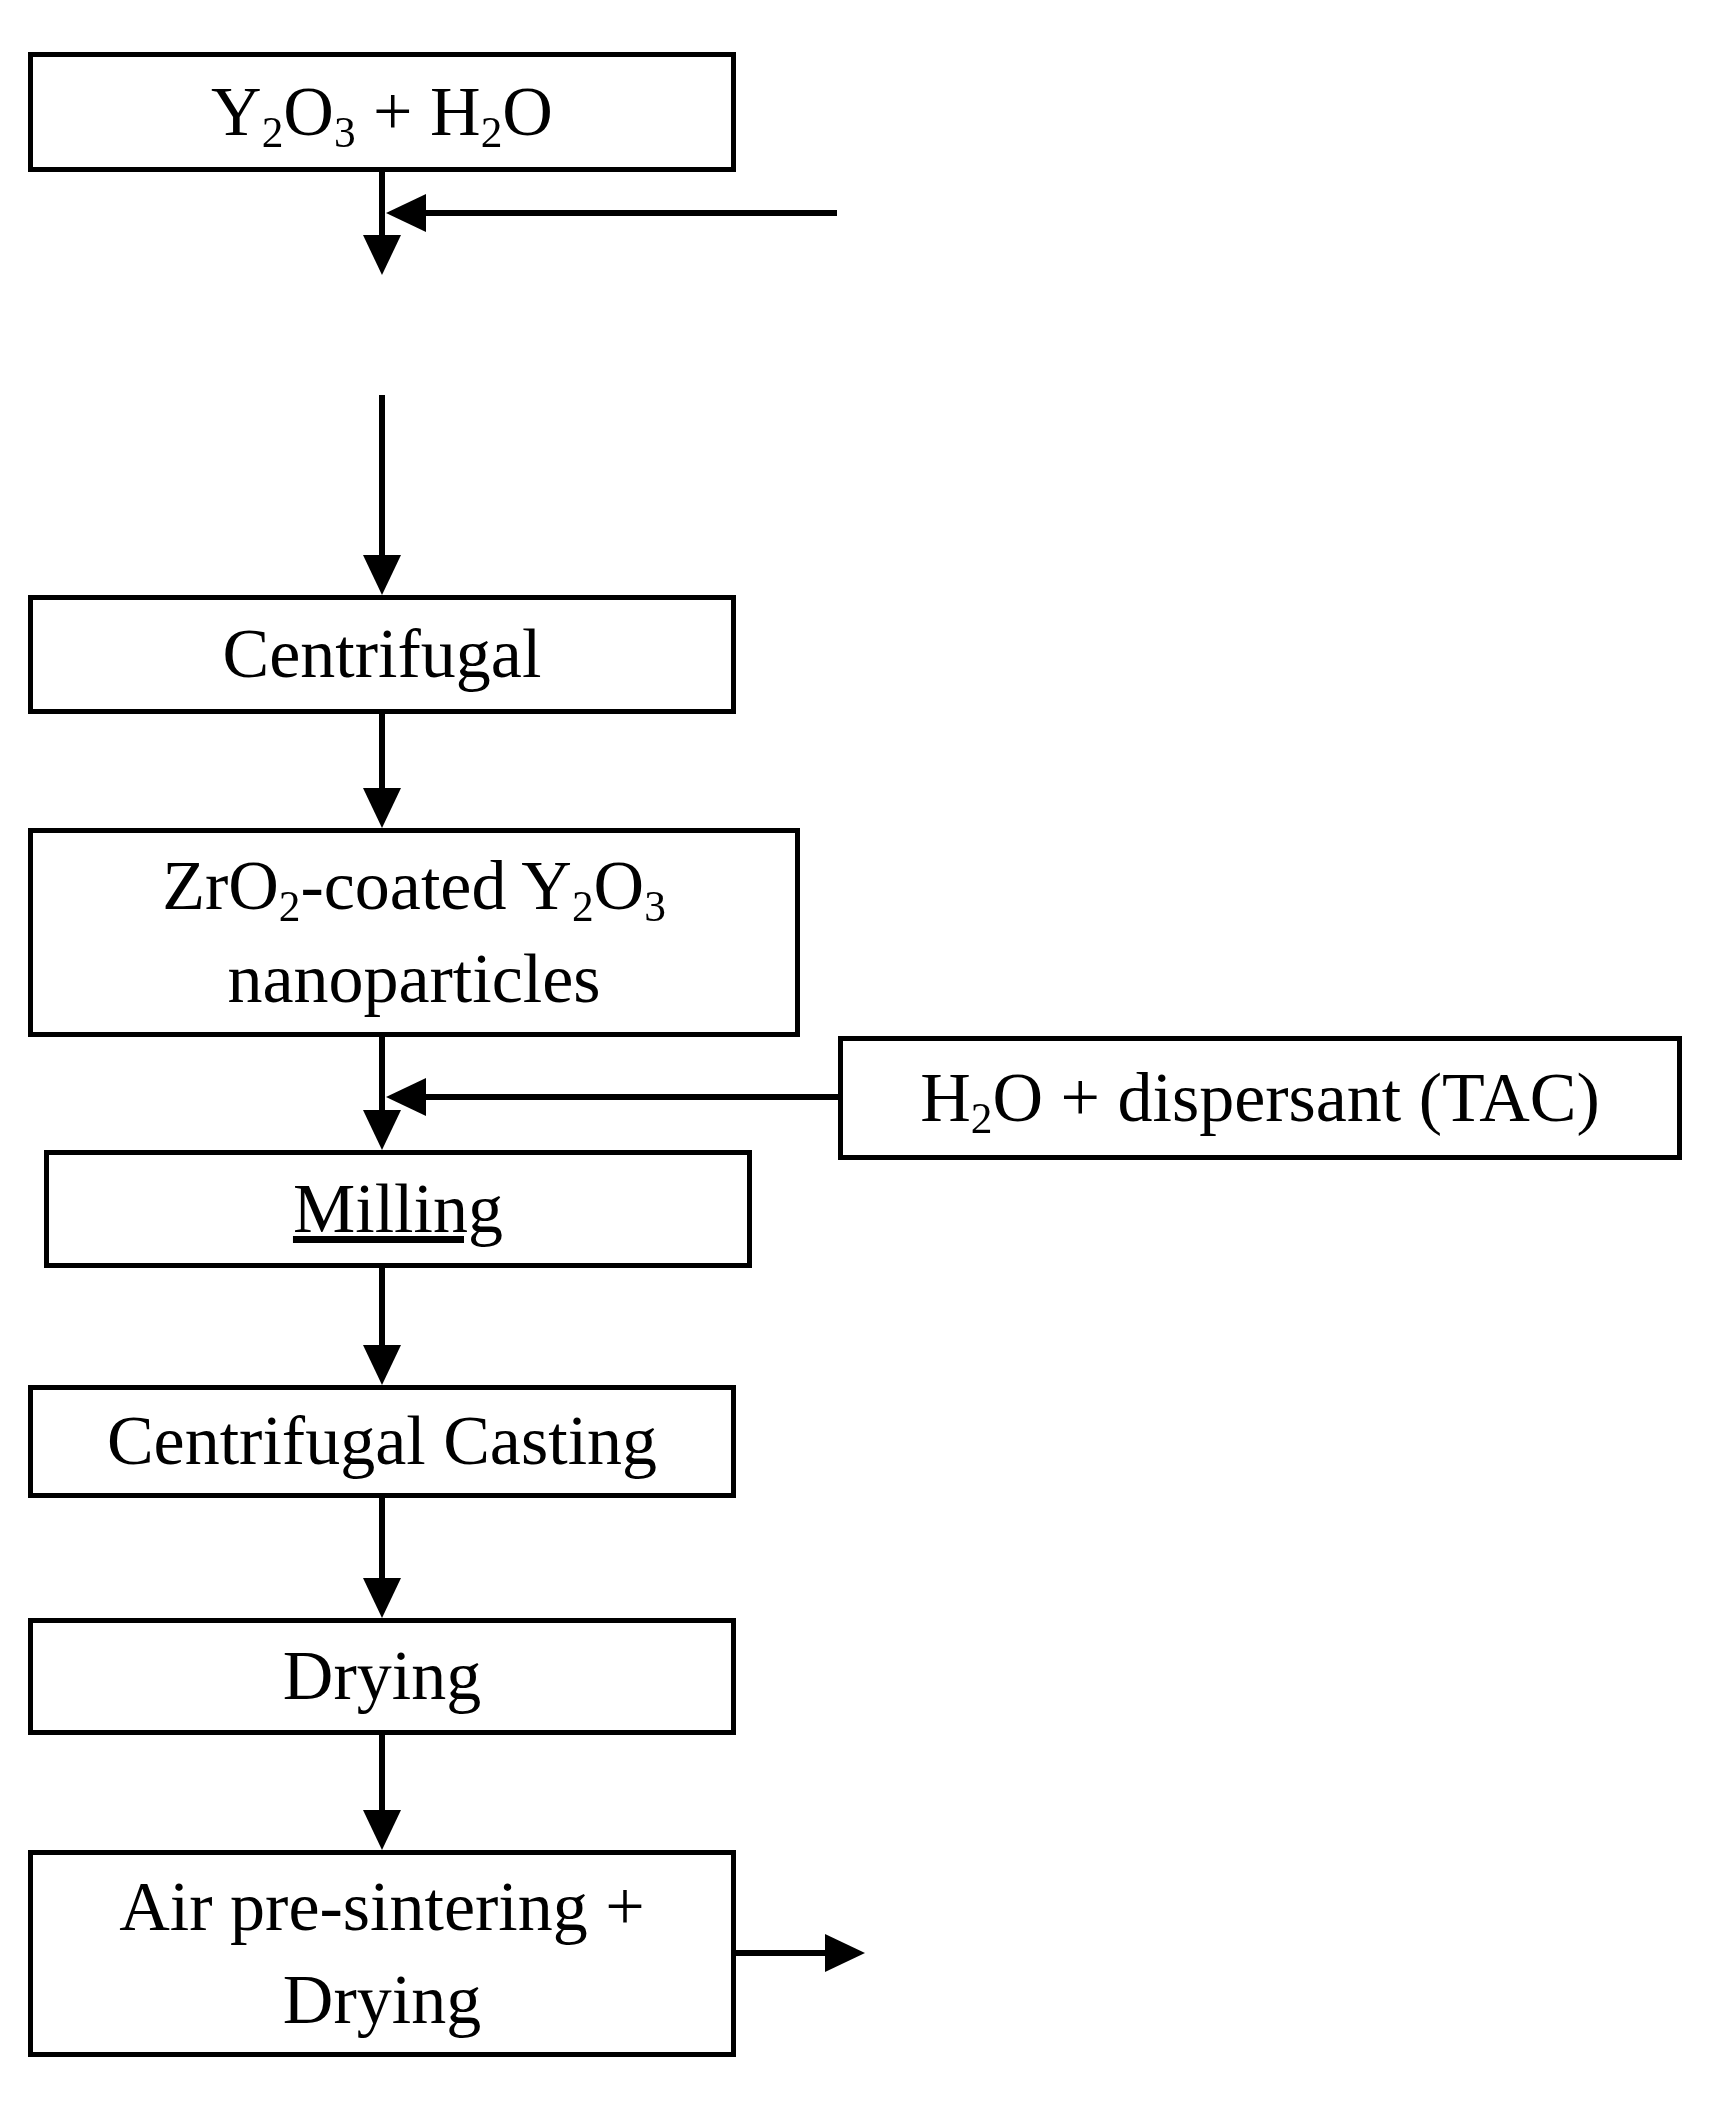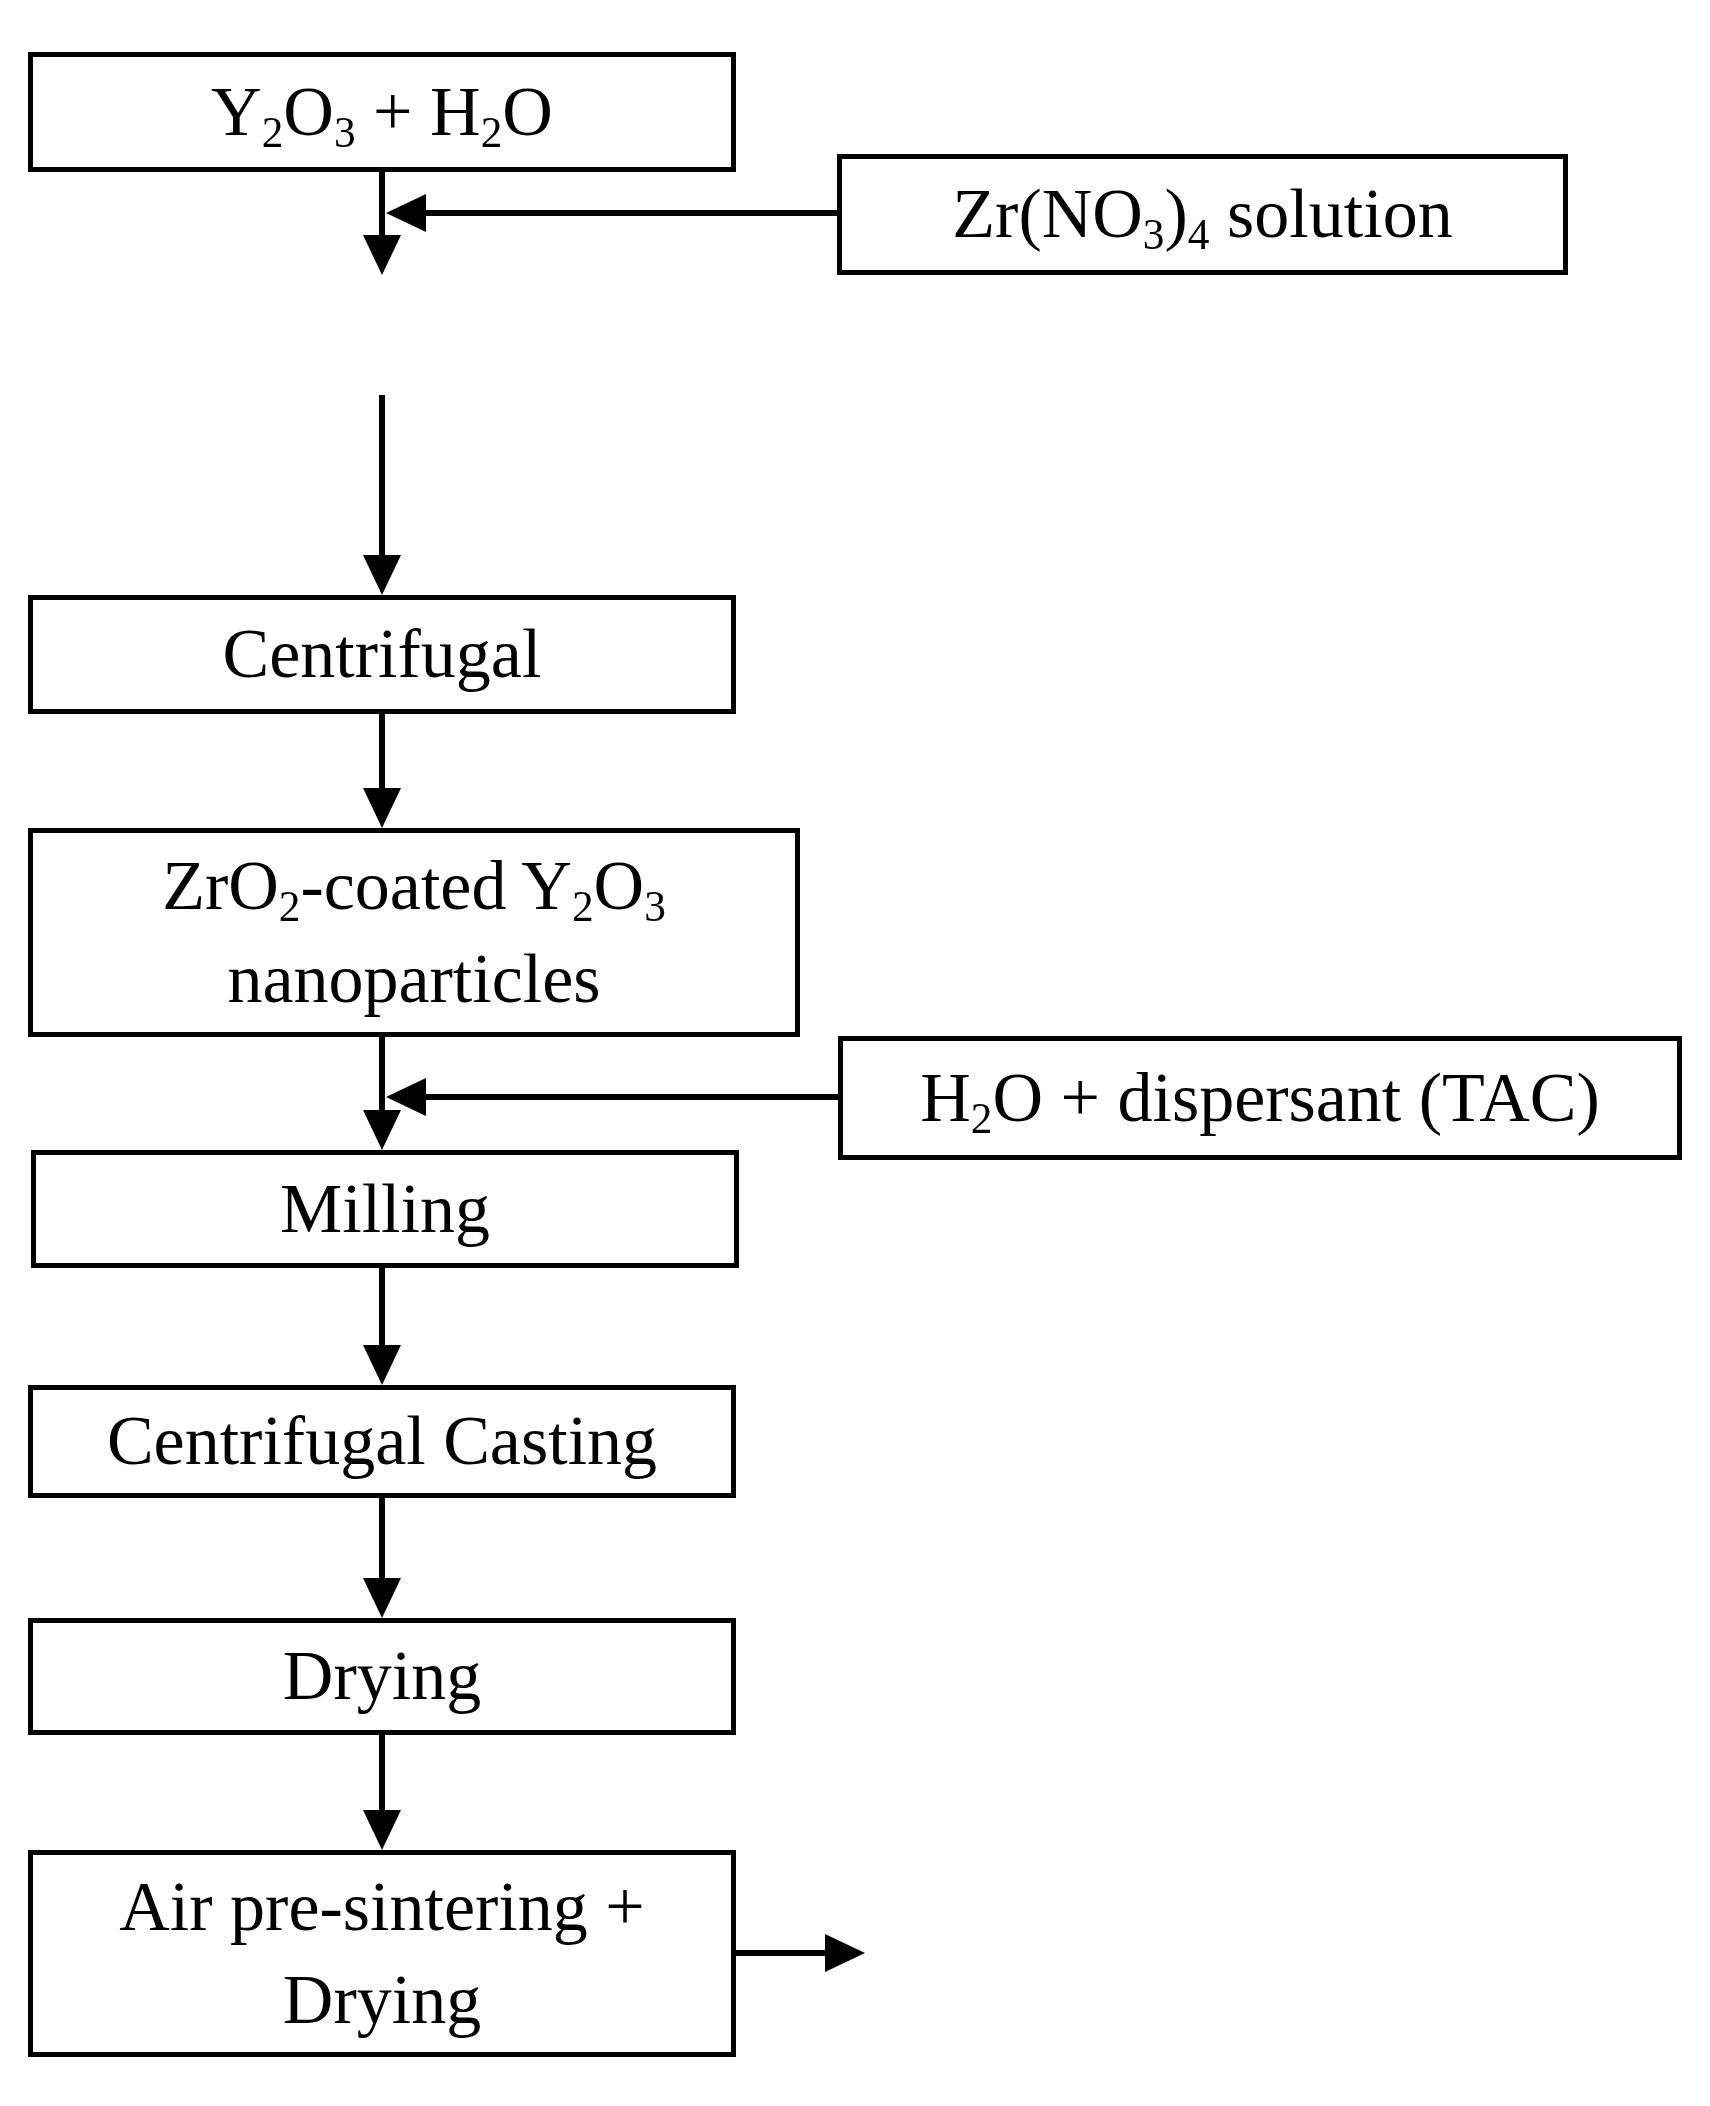--- a/index.html
+++ b/index.html
@@ -35,21 +35,21 @@
     line-height: 0;
     vertical-align: -0.28em;
   }
   
   .n-start        { left: 28px;  top: 52px;   width: 708px; height: 120px; }
   .n-zr           { left: 837px; top: 154px;  width: 731px; height: 121px; }
   .n-millingdry   { left: 28px;  top: 275px;  width: 708px; height: 120px; }
   .n-calcination  { left: 28px;  top: 595px;  width: 708px; height: 119px; }
   .n-coated       { left: 28px;  top: 828px;  width: 772px; height: 209px; }
   .n-dispersant   { left: 838px; top: 1036px; width: 844px; height: 124px; }
-  .n-milling      { left: 31px;  top: 1150px; width: 708px; height: 118px; }
+  .n-milling      { left: 44px;  top: 1150px; width: 708px; height: 118px; text-decoration: underline; }
   .n-casting      { left: 28px;  top: 1385px; width: 708px; height: 113px; }
   .n-drying       { left: 28px;  top: 1618px; width: 708px; height: 117px; }
   .n-presinter    { left: 28px;  top: 1850px; width: 708px; height: 207px; }
   .n-product      { left: 865px; top: 1849px; width: 710px; height: 208px; }
 
   
   .vline {
     position: absolute;
     left: 379px;
     width: 6px;
@@ -106,21 +106,20 @@
   <div class="node n-start"><span>Y<sub>2</sub>O<sub>3</sub> + H<sub>2</sub>O</span></div>
   <div class="node n-calcination"><span>Centrifugal</span></div>
   <div class="node n-coated"><span>ZrO<sub>2</sub>-coated Y<sub>2</sub>O<sub>3</sub>
 nanoparticles</span></div>
   <div class="node n-milling"><span>Milling</span></div>
   <div class="node n-drying"><span>Drying</span></div>
   <div class="node n-casting"><span>Centrifugal Casting</span></div>
   <div class="node n-presinter"><span>Air pre-sintering +
 Drying</span></div>
 
-  <div class="node n-zr"><span>Zr(NO<sub>3</sub>)<sub>4</sub> solution</span></div>
   <div class="node n-dispersant"><span>H<sub>2</sub>O + dispersant (TAC)</span></div>
 
   <div class="vline v1-line"></div>
   <div class="vhead v1-head"></div>
   <div class="vline v2-line"></div>
   <div class="vhead v2-head"></div>
   <div class="vline v3-line"></div>
   <div class="vhead v3-head"></div>
   <div class="vline v4-line"></div>
   <div class="vhead v4-head"></div>

